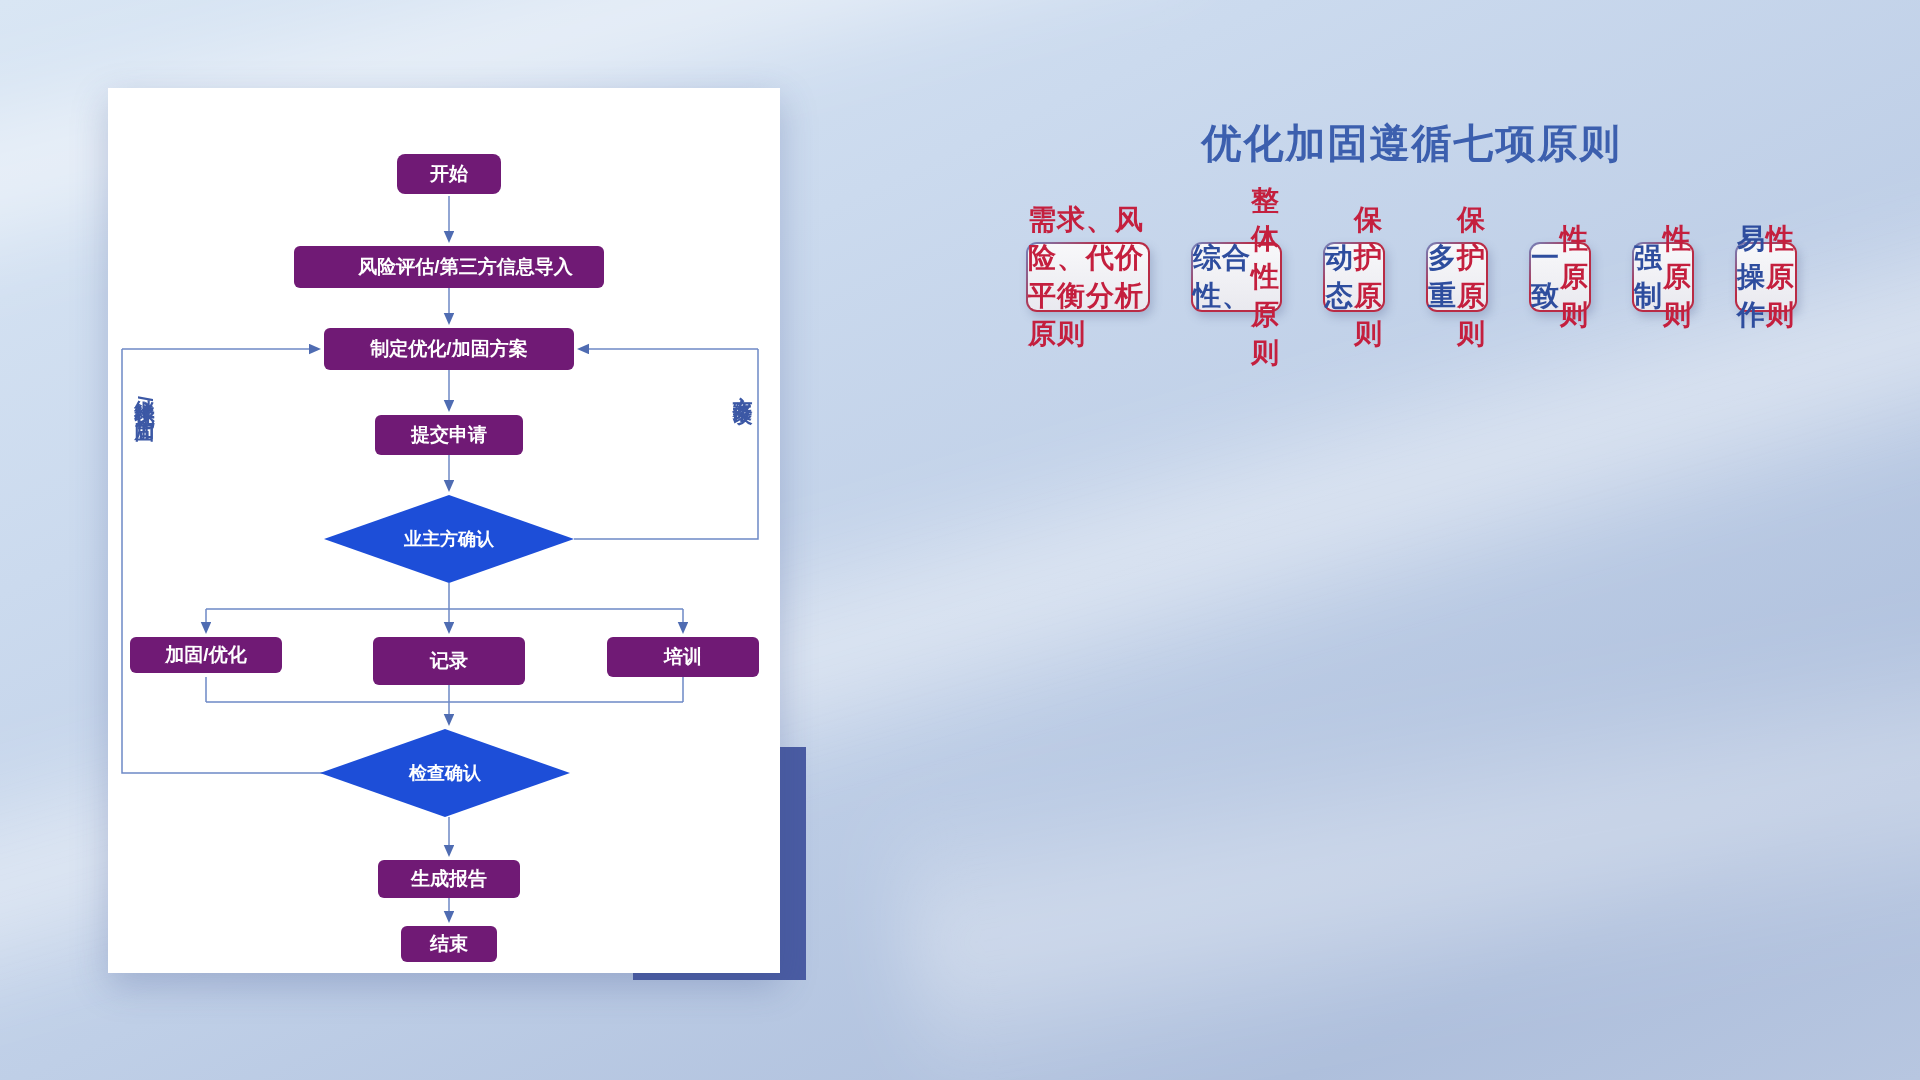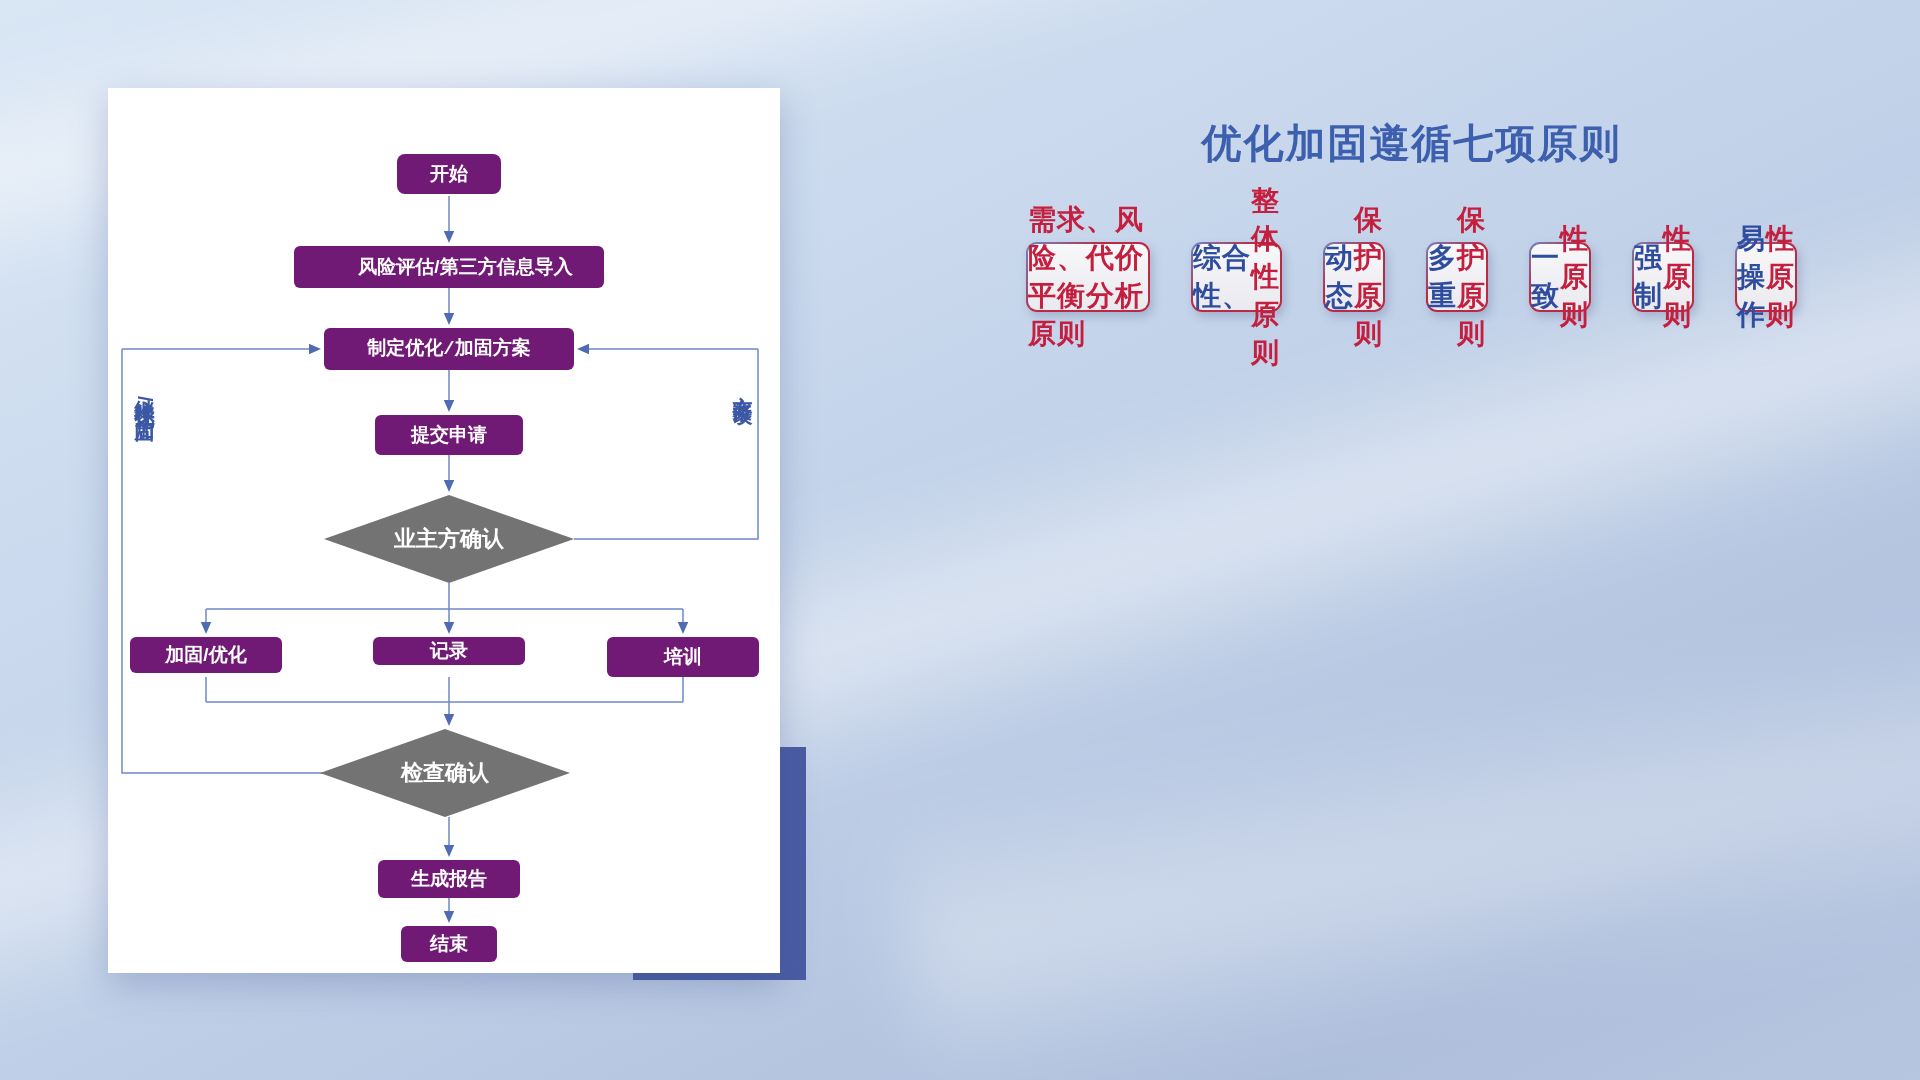--- a/index.html
+++ b/index.html
@@ -19,31 +19,31 @@
   .accent-block { position:absolute; left:633px; top:747px; width:173px; height:233px; background:#4a5ca3; }
 
   
   .card { position:absolute; left:108px; top:88px; width:672px; height:885px; background:#ffffff;
           box-shadow:0 12px 34px rgba(60,80,140,0.28); }
   .card svg { position:absolute; left:0; top:0; }
 
   .fc-node { position:absolute; background:#701a75; color:#ffffff; font-weight:bold; font-size:19px;
              display:flex; align-items:center; justify-content:center; border-radius:6px; text-align:center;
              line-height:1.1; }
-  .fc-diamond { position:absolute; background:#737373; color:#ffffff; font-weight:bold; font-size:22px;
+  .fc-diamond { position:absolute; background:#1d4ed8; color:#ffffff; font-weight:bold; font-size:18px;
                 display:flex; align-items:center; justify-content:center;
                 clip-path:polygon(50% 0, 100% 50%, 50% 100%, 0 50%); }
 
   .n-start   { left:289px; top:66px;  width:104px; height:40px; border-radius:8px; }
   .n-risk    { left:186px; top:158px; width:310px; height:42px;padding-left:33px; }
-  .n-plan    { left:216px; top:240px; width:250px; height:42px;font-family:Liberation Mono, monospace; }
+  .n-plan    { left:216px; top:240px; width:250px; height:42px; }
   .n-submit  { left:267px; top:327px; width:148px; height:40px; }
   .n-owner   { left:216px; top:407px; width:250px; height:88px; }
   .n-reinf   { left:22px;  top:549px; width:152px; height:36px; }
-  .n-record  { left:265px; top:549px; width:152px; height:28px; }
+  .n-record  { left:265px; top:549px; width:152px; height:48px; }
   .n-train   { left:499px; top:549px; width:152px; height:40px; }
   .n-check   { left:212px; top:641px; width:250px; height:88px; }
   .n-report  { left:270px; top:772px; width:142px; height:38px; }
   .n-end     { left:293px; top:838px; width:96px;  height:36px; }
 
   .vlabel { position:absolute; writing-mode:vertical-lr; color:#3c58a5; font-weight:bold;
             font-size:20px; letter-spacing:3px; }
   .vlabel-left  { left:24px;  top:296px; }
   .vlabel-right { left:622px; top:292px; }
 

